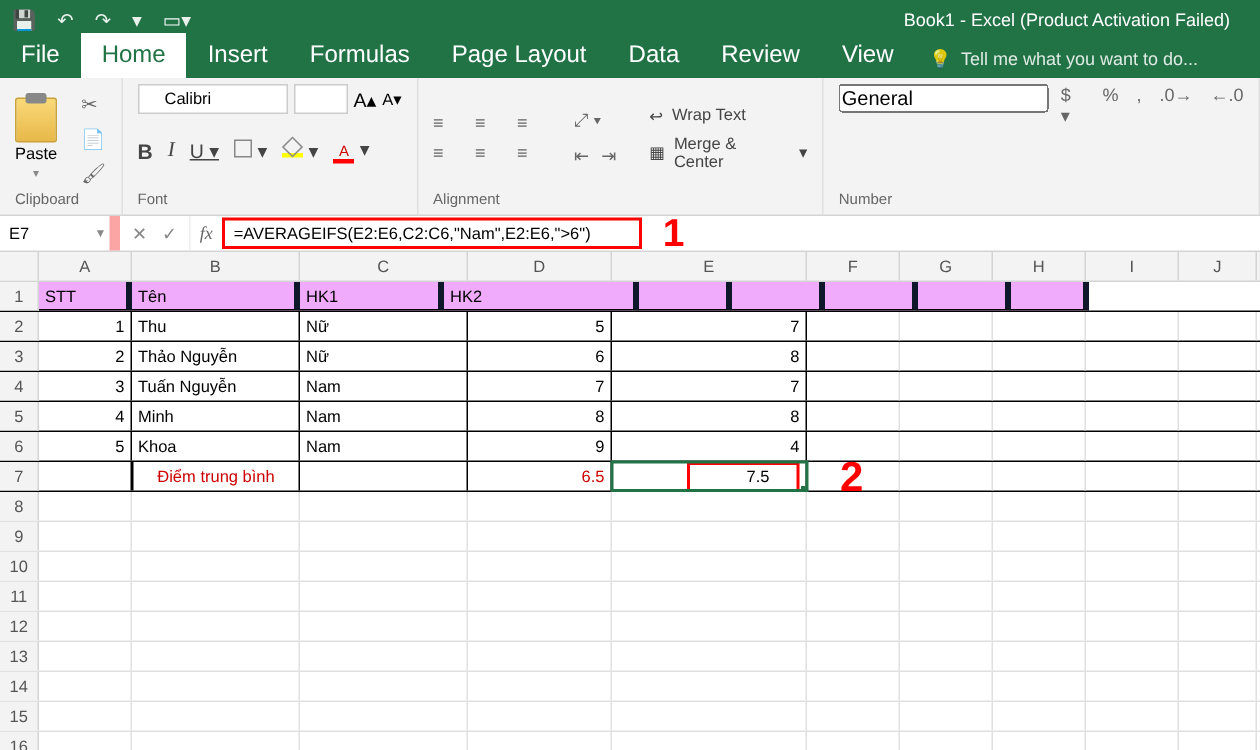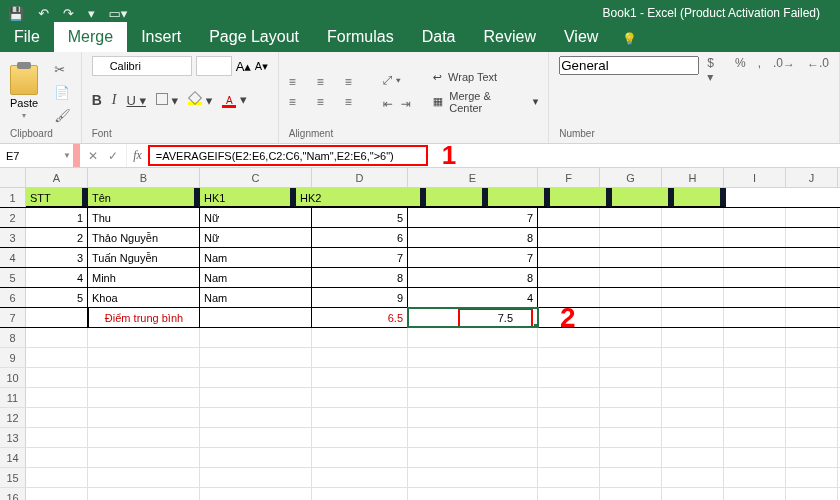--- a/index.html
+++ b/index.html
@@ -56,21 +56,21 @@
 .colh { border-right:1px solid #d4d4d4; text-align:center; font-size:11px; color:#555; line-height:20px;}
 .colA{width:62px;} .colB{width:112px;} .colC{width:112px;} .colD{width:96px;} .colE{width:130px;}
 .colF{width:62px;} .colG{width:62px;} .colH{width:62px;} .colI{width:62px;} .colJ{width:52px;}
 
 
 .grid { position:relative; }
 .row { height:20px; display:flex; border-bottom:1px solid #e0e0e0;}
 .rowh { width:26px; border-right:1px solid #d4d4d4; background:#f3f3f3; text-align:center; font-size:11px; color:#555; line-height:20px;}
 .cell { border-right:1px solid #e0e0e0; padding:0 4px; font-size:11px; line-height:20px; overflow:hidden; white-space:nowrap;}
 .cell.right { text-align:right;}
-.row.hdr .cell { background:#bef264; border-right:6px solid #0f172a; border-bottom:1px solid #000; font-weight:normal;}
+.row.hdr .cell { background:#f0abfc; border-right:4px solid #0f172a; border-bottom:1px solid #000; font-weight:normal;}
 .row.hdr { border-bottom:1px solid #000;}
 .row.data { border-bottom:1px solid #000;}
 .row.data .cA,.row.data .cB,.row.data .cC,.row.data .cD,.row.data .cE { border-right:1px solid #000;}
 .red { color:#cc0000;}
 
 .sel { outline:2px solid #217346; outline-offset:-1px; position:relative;}
 .sel::after { content:''; position:absolute; bottom:-3px; right:-3px; width:6px; height:6px; background:#217346;}
 
 .redbox { border:2px solid #ff0000; }
 
@@ -89,29 +89,30 @@
     <span>↶</span>
     <span>↷</span>
     <span>▾</span>
     <span>▭▾</span>
   </div>
   <div class="title">Book1 - Excel (Product Activation Failed)</div>
 </div>
 
 <div class="menutabs">
   <div class="tab file">File</div>
-  <div class="tab active">Merge</div>
+  <div class="tab active">Home</div>
   <div class="tab">Insert</div>
+  <div class="tab">Formulas</div>
   <div class="tab">Page Layout</div>
-  <div class="tab">Formulas</div>
   <div class="tab">Data</div>
   <div class="tab">Review</div>
   <div class="tab">View</div>
   <div class="tell">
     <span>💡</span>
+    <span>Tell me what you want to do...</span>
   </div>
 </div>
 
 <div class="ribbon">
   <div class="ribbon-group clipboard-group">
     <div class="controls">
       <div class="paste">
         <div class="paste-icon"></div>
         <div style="font-size:11px;">Paste</div>
         <div style="font-size:8px;color:#888;">▾</div>

